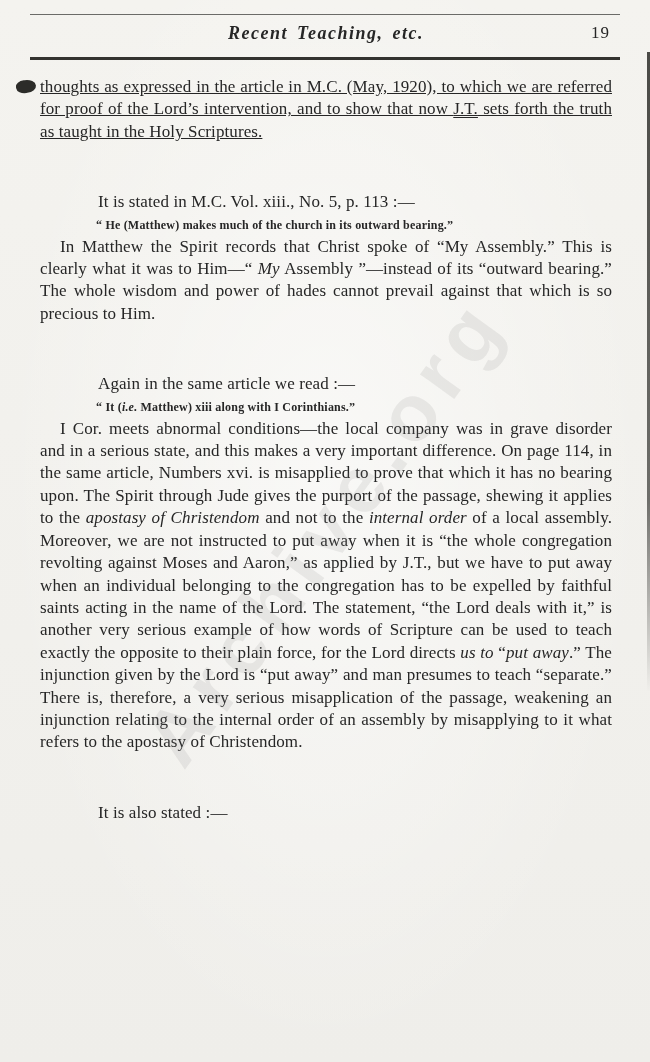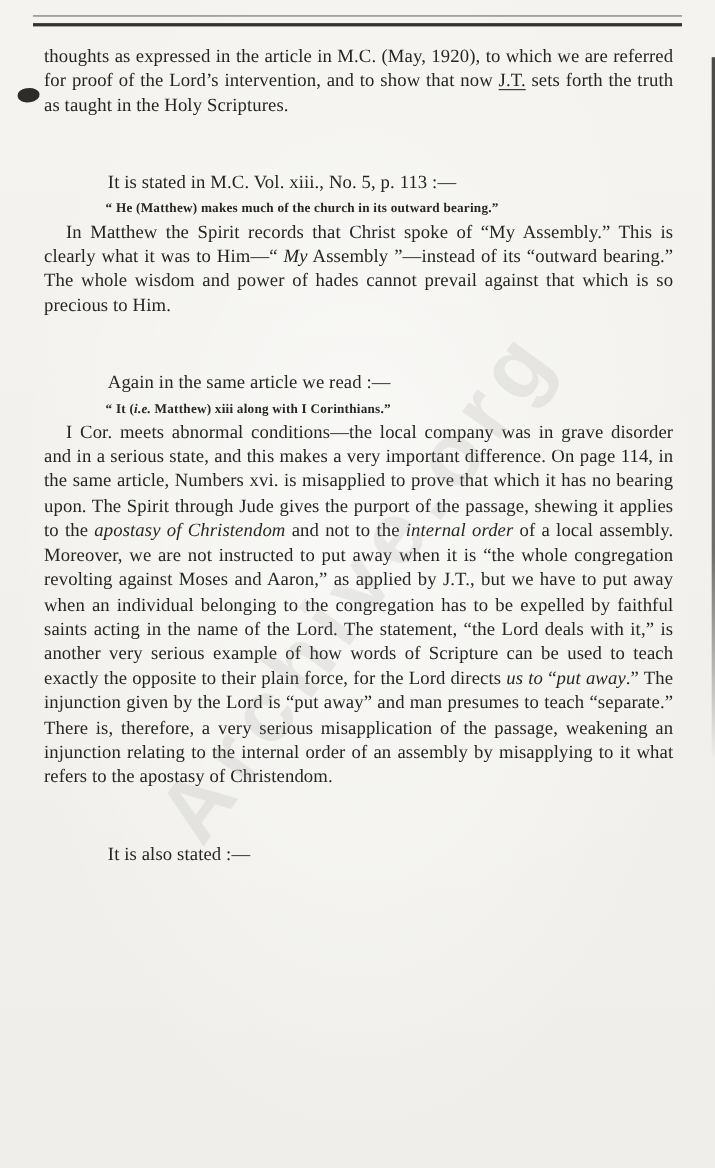--- a/index.html
+++ b/index.html
@@ -53,21 +53,21 @@
     letter-spacing: 1px;
   }
   .body-text p {
     margin: 0;
     font-size: 17px;
     line-height: 22.4px;
     text-align: justify;
     letter-spacing: 0.1px;
   }
   .body-text p.body   { text-indent: 20px; }
-  .body-text p.flush  { text-indent: 0; }
+  .body-text p.flush  { text-indent: 0; text-decoration: underline; }
   .body-text p.lead   { text-indent: 58px; text-align: left; margin-top: 48px; }
   .body-text p.quote {
     margin-left: 56px;
     margin-right: 28px;
     font-weight: bold;
     font-size: 12px;
     line-height: 22px;
     text-align: left;
     letter-spacing: 0.2px;
   }
@@ -117,20 +117,24 @@
 <body>
 
 <div class="page">
 
   <div class="watermark">Archive.org</div>
   <div class="scan-edge-right"></div>
   <div class="scan-blot"></div>
 
   <div class="rule-thin"></div>
 
+  <div class="header-row">
+    <span class="header-title">Recent Teaching, etc.</span>
+    <span class="page-number">19</span>
+  </div>
 
   <div class="rule-thick"></div>
 
   <div class="body-text">
       <p class="flush"><span>thoughts as expressed in the article in M.C. (May, 1920), to which we are referred for proof of the Lord’s intervention, and to show that now </span><span class="seg-u">J.T.</span><span> sets forth the truth as taught in the Holy Scriptures.</span></p>
       <p class="lead"><span>It is stated in M.C. Vol. xiii., No. 5, p. 113 :—</span></p>
       <p class="quote"><span>“ He (Matthew) makes much of the church in its outward bearing.”</span></p>
       <p class="body"><span>In Matthew the Spirit records that Christ spoke of “My Assembly.”  This is clearly what it was to Him—“ </span><span class="seg-i">My</span><span> Assembly ”—instead of its “outward bearing.”  The whole wisdom and power of hades cannot prevail against that which is so precious to Him.</span></p>
       <p class="lead"><span>Again in the same article we read :—</span></p>
       <p class="quote"><span>“ It (</span><span class="seg-i">i.e.</span><span> Matthew) xiii along with I Corinthians.”</span></p>

